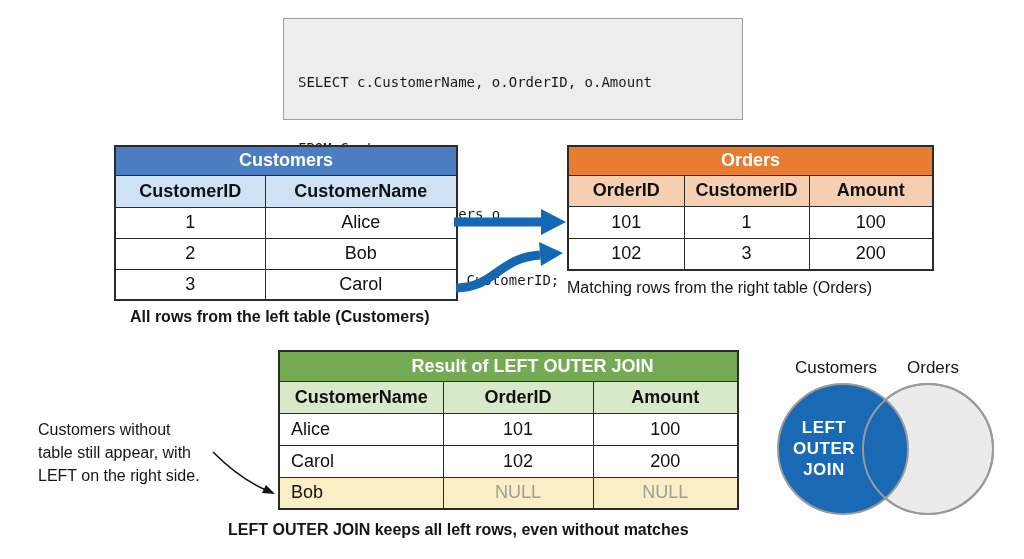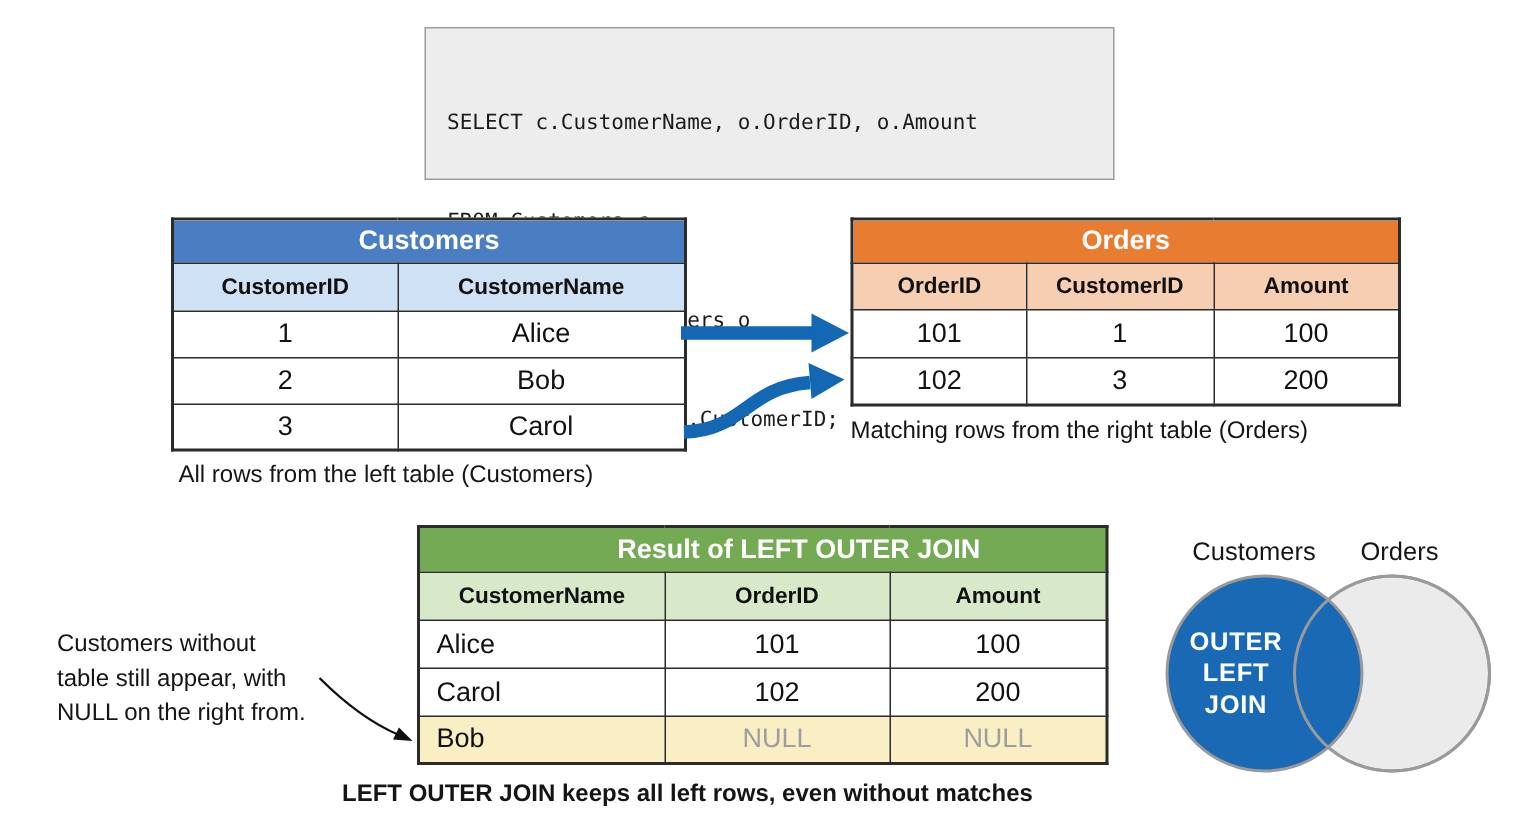--- a/index.html
+++ b/index.html
@@ -22,41 +22,41 @@
     position:absolute; border-collapse:collapse; table-layout:fixed;
     border:2px solid var(--table-border); background:#fff;
   }
   table.dtable td {
     border:1.5px solid var(--table-border);
     text-align:center; vertical-align:middle;
     font-size:18px; color:#111; background:#fff; padding:0;
     overflow:hidden;
   }
   table.dtable td.title { color:#ffffff; font-weight:bold; font-size:18px; }
-  table.dtable td.hdr   { font-weight:bold; font-size:15px; }
+  table.dtable td.hdr   { font-weight:bold; font-size:18px; }
 
   #customers-table { left:114px; top:145px; width:342px; }
   #customers-table td.title { background:var(--customers-title); }
   #customers-table td.hdr   { background:var(--customers-header); }
 
   #orders-table { left:567px; top:145px; width:365px; }
   #orders-table td.title { background:var(--orders-title); }
   #orders-table td.hdr   { background:var(--orders-header); }
 
   #result-table { left:278px; top:350px; width:459px; }
   #result-table td.title { background:var(--result-title);padding-left:48px; }
   #result-table td.hdr   { background:var(--result-header); }
   #result-table td.la { text-align:left; padding-left:11px; }
   #result-table td.nullrow { background:var(--null-row-bg); }
   #result-table td.nulltxt { color:var(--null-text); }
 
   .caption {
     position:absolute; text-align:left; font-size:16px; color:#151515;
   }
-  #customers-caption { left:119px; top:308px; width:342px; }
+  #customers-caption { left:130px; top:308px; width:342px;font-weight:bold; }
   #orders-caption    { left:567px; top:279px; width:365px; }
   #result-caption    { left:228px; top:521px; width:560px;font-weight:bold; }
 
   
   #annotation {
     position:absolute; left:38px; top:418px; width:200px;
     font-size:16px; line-height:23px; color:#151515;
   }
 
   
@@ -179,21 +179,21 @@
       <td class="nullrow nulltxt">NULL</td>
       <td class="nullrow nulltxt">NULL</td>
     </tr>
   </tbody>
     </table>
   <div class="caption" id="result-caption">LEFT OUTER JOIN keeps all left rows, even without matches</div>
 
   <div id="annotation">
     <div>Customers without</div>
     <div>table still appear, with</div>
-    <div>NULL on the right from.</div>
+    <div>LEFT on the right side.</div>
   </div>
 
   <div class="venn-label" id="venn-label-left">Customers</div>
   <div class="venn-label" id="venn-label-right">Orders</div>
 
   <svg id="overlay" width="1024" height="559" viewBox="0 0 1024 559">
 
     <g>
       <circle class="venn-gray" cx="928" cy="449" r="65"></circle>
       <circle class="venn-blue" cx="843" cy="449" r="65"></circle>
@@ -210,18 +210,18 @@
       <polygon class="thick-head" points="539,242 541,266 563,253"></polygon>
     </g>
 
     <g>
       <path class="note-arrow" d="M 213,452 Q 240,479 266,490"></path>
       <polygon class="note-head" points="275,494 262,493 266,485"></polygon>
     </g>
   </svg>
 
   <div id="venn-center-text">
+    <div>LEFT</div>
     <div>OUTER</div>
-    <div>LEFT</div>
     <div>JOIN</div>
   </div>
 
 </div>
 
 </body></html>

